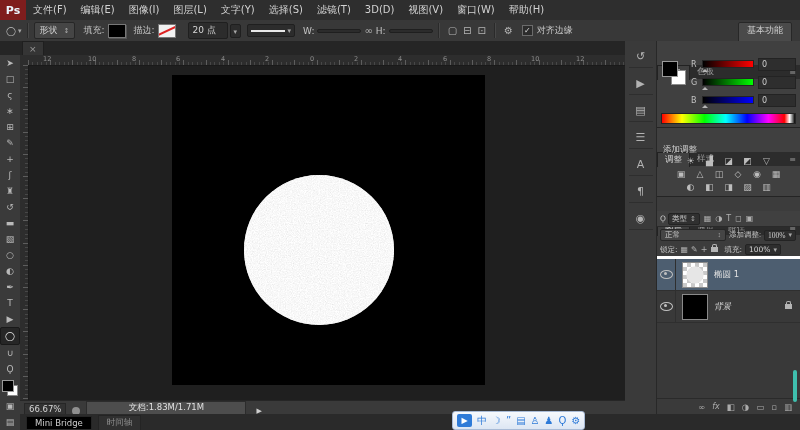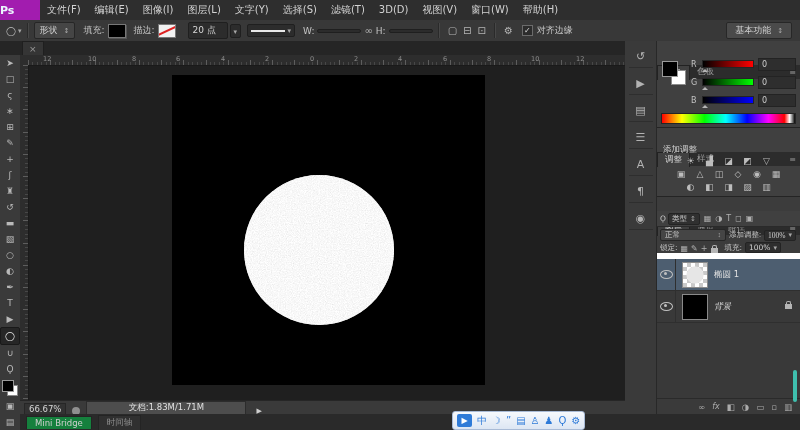--- a/index.html
+++ b/index.html
@@ -2,22 +2,22 @@
 <html><head>
 <meta charset="utf-8">
 <style>
   html,body{margin:0;padding:0;background:#181818;}
   #app{position:relative;width:800px;height:430px;background:#202020;overflow:hidden;
        font-family:"DejaVu Sans","Liberation Sans",sans-serif;color:#c8c8c8;
        -webkit-font-smoothing:antialiased;font-size:10px;}
   
   .menubar{position:absolute;left:0;top:0;width:800px;height:20px;background:#2e2e2e;
            border-bottom:1px solid #1b1b1b;display:flex;align-items:center;}
-  .pslogo{width:40px;height:20px;background:#a21caf;color:#eaf5fd;font-weight:bold;
-          font-size:11px;display:flex;align-items:center;justify-content:flex-start;}
+  .pslogo{width:26px;height:20px;background:#7f1d1d;color:#eaf5fd;font-weight:bold;
+          font-size:11px;display:flex;align-items:center;justify-content:center;}
   .mi{padding:0 7px;font-size:10px;color:#d2d2d2;line-height:20px;cursor:default;}
   
   .optionsbar{position:absolute;left:0;top:20px;width:800px;height:21px;background:#383838;
               border-bottom:1px solid #202020;display:flex;align-items:center;font-size:9px;}
   .ob-sep{width:1px;height:15px;background:#2a2a2a;border-right:1px solid #474747;margin:0 5px;}
   .ob-toolpreset{display:flex;align-items:center;gap:2px;margin-left:6px;color:#bdbdbd;}
   .ob-select{background:#454545;border:1px solid #262626;border-radius:2px;padding:1px 5px;
              display:flex;align-items:center;gap:6px;color:#d0d0d0;}
   .caret{font-size:7px;color:#a8a8a8;}
   .lbl{color:#c4c4c4;margin:0 3px 0 8px;}
@@ -28,21 +28,21 @@
   .ob-field{background:#2c2c2c;border:1px solid #1f1f1f;border-radius:2px;padding:1px 4px;color:#d6d6d6;min-width:30px;}
   .ob-mini{background:#2c2c2c;border:1px solid #1f1f1f;border-radius:2px;padding:1px 3px;margin-left:2px;}
   .stroke-style{width:40px;height:11px;background:#2c2c2c;border:1px solid #1f1f1f;border-radius:2px;
                 display:flex;align-items:center;padding:0 3px;gap:3px;}
   .stroke-line{flex:1;height:2px;background:#e8e8e8;}
   .ob-ico{color:#b5b5b5;font-size:10px;margin:0 3px;}
   .ob-check{display:flex;align-items:center;gap:4px;margin-left:6px;}
   .checkbox{width:9px;height:9px;background:#2c2c2c;border:1px solid #6b6b6b;color:#ddd;font-size:8px;
             line-height:9px;text-align:center;}
   .workspace-btn{position:absolute;right:8px;top:2px;background:#4a4a4a;border:1px solid #272727;
-            border-radius:2px;padding:1px 8px;color:#d2d2d2;display:flex;gap:6px;align-items:center;}
+            border-radius:2px;padding:1px 8px;color:#d2d2d2;display:flex;gap:6px;align-items:center;flex-direction:column;}
   
   .tabbar{position:absolute;left:0;top:41px;width:800px;height:14px;background:#252525;display:flex;}
   .doctab{margin-left:22px;background:#353535;border:1px solid #1f1f1f;border-bottom:none;padding:0 6px;
           font-size:8.5px;color:#bdbdbd;display:flex;align-items:center;gap:7px;height:13px;}
   .doctab .x{color:#9a9a9a;font-size:9px;}
   
   .toolcol{position:absolute;left:0;top:55px;width:20px;height:375px;background:#3a3a3a;
            border-right:1px solid #262626;display:flex;flex-direction:column;align-items:center;}
   .tool{width:18px;height:16px;display:flex;align-items:center;justify-content:center;
         color:#b9b9b9;font-size:9px;}
@@ -95,22 +95,22 @@
   .adj-row{display:flex;gap:5px;justify-content:center;}
   .adj-ico{width:14px;height:12px;display:flex;align-items:center;justify-content:center;color:#bdbdbd;font-size:9px;}
   
   .layerspanel{position:absolute;left:0;top:156px;width:143px;bottom:0;background:#3c3c3c;}
   .lp-filter{position:absolute;left:0;top:14px;right:0;height:16px;background:#404040;border-bottom:1px solid #2a2a2a;
              display:flex;align-items:center;font-size:7.5px;padding:0 3px;gap:2px;box-sizing:border-box;}
   .lp-kind{background:#303030;border:1px solid #232323;border-radius:2px;padding:0 3px;display:flex;gap:3px;align-items:center;color:#cfcfcf;justify-content:center;}
   .lp-fico{color:#b0b0b0;font-size:8px;margin-left:2px;}
   .lp-blend{position:absolute;left:0;top:30px;right:0;height:16px;display:flex;align-items:center;font-size:7.5px;
             padding:0 3px;gap:3px;box-sizing:border-box;font-family:Liberation Serif, serif;}
-  .lp-lock{position:absolute;left:0;top:46px;right:0;height:16px;display:flex;align-items:flex-end;font-size:7.5px;
-           padding:0 3px;gap:3px;box-sizing:border-box;border-bottom:6px solid #ffffff;}
+  .lp-lock{position:absolute;left:0;top:46px;right:0;height:16px;display:flex;align-items:center;font-size:7.5px;
+           padding:0 3px;gap:3px;box-sizing:border-box;border-bottom:3px solid #ffffff;}
   .mini-select{background:#454545;border:1px solid #262626;border-radius:2px;padding:0 4px;display:flex;gap:5px;align-items:center;color:#d2d2d2;}
   .mini-box{background:#2e2e2e;border:1px solid #232323;border-radius:2px;padding:0 3px;color:#d2d2d2;display:flex;gap:3px;align-items:center;}
   .lock-ico{color:#b0b0b0;font-size:8px;}
   .layerlist{position:absolute;left:0;top:62px;right:0;bottom:15px;background:#393939;overflow:hidden;}
   .lrow{height:31px;display:flex;align-items:center;border-bottom:1px solid #2f2f2f;}
   .lrow.sel{background:#4d5e70;}
   .eyecell{width:18px;display:flex;align-items:center;justify-content:center;border-right:1px solid #2f2f2f;align-self:stretch;}
   .eye{width:11px;height:7px;border:1px solid #c0c0c0;border-radius:50%;position:relative;}
   .eye::after{content:"";position:absolute;left:3px;top:1px;width:3px;height:3px;border-radius:50%;background:#c0c0c0;}
   .lthumb{width:26px;height:26px;margin:0 6px;border:1px solid #8a8a8a;box-sizing:border-box;}
@@ -132,21 +132,21 @@
   .tealscroll{position:absolute;right:3px;bottom:12px;width:4px;height:32px;background:#3fbfae;border-radius:2px;}
   
   .statusbar{position:absolute;left:20px;top:400px;width:605px;height:14px;background:#3a3a3a;
              border-top:1px solid #262626;display:flex;align-items:flex-end;font-size:8.5px;}
   .zoomfield{margin-left:4px;padding:0 4px;color:#d6d6d6;background:#323232;border:1px solid #262626;}
   .statdot{width:8px;height:8px;border-radius:50%;background:#8f8f8f;margin:0 6px;}
   .docfield{width:150px;background:#4d4d4d;border:1px solid #2c2c2c;color:#e0e0e0;text-align:center;padding:0 4px;}
   .statplay{color:#cfcfcf;font-size:7px;margin-left:10px;}
   
   .bottomstrip{position:absolute;left:20px;top:414px;width:780px;height:16px;background:#2a2a2a;display:flex;align-items:center;}
-  .btab{margin-left:6px;background:#15803d;border:1px solid #242424;border-bottom:none;padding:1px 8px;
+  .btab{margin-left:6px;background:#000000;border:1px solid #242424;border-bottom:none;padding:1px 8px;
         font-size:8.5px;color:#d0d0d0;}
   .btab.dim{background:#303030;color:#8f8f8f;}
   .imebar{position:absolute;left:452px;top:411px;height:17px;background:linear-gradient(#f6f9fd,#dde6f3);
           border:1px solid #a9bbd6;border-radius:3px;display:flex;align-items:center;padding:0 4px;gap:5px;}
   .ime-logo{width:15px;height:13px;background:#2f7bd8;border-radius:2px;color:#fff;font-size:8px;
             display:flex;align-items:center;justify-content:center;}
   .ime-ico{color:#2f7bd8;font-size:10px;line-height:13px;}
 </style>
 </head>
 <body>

